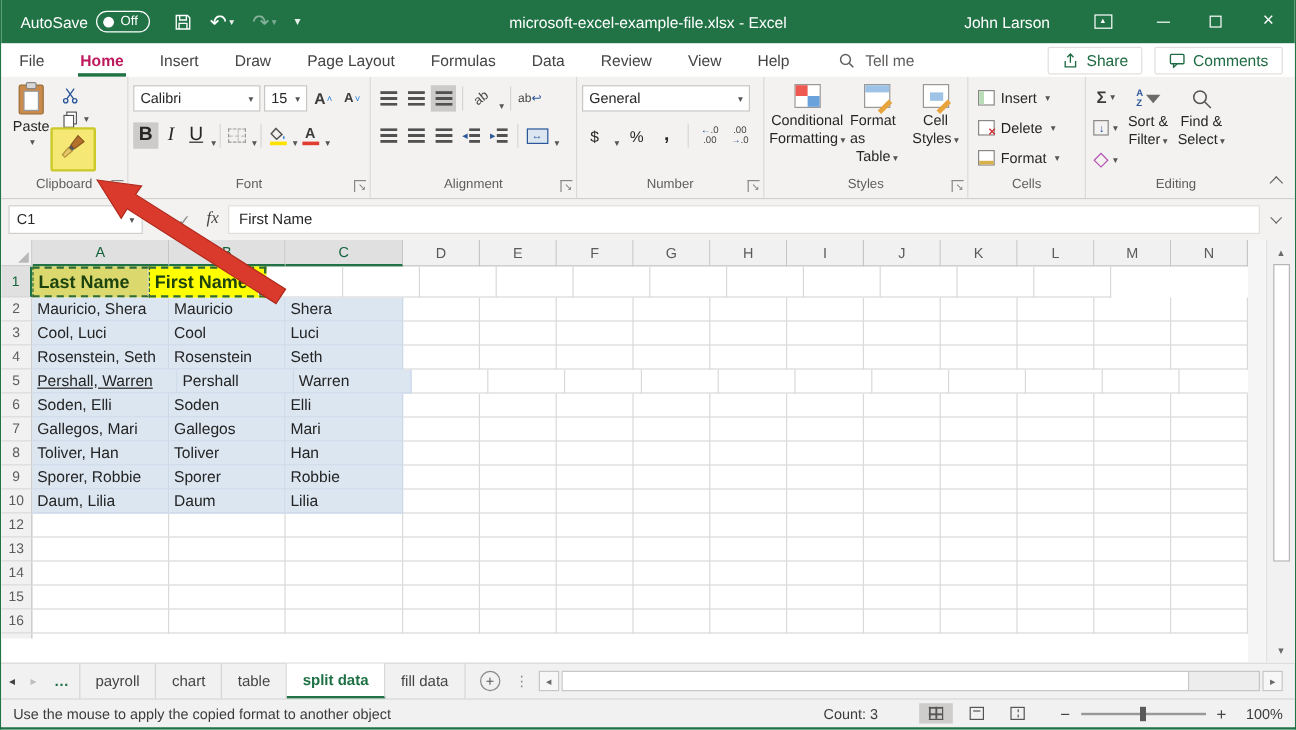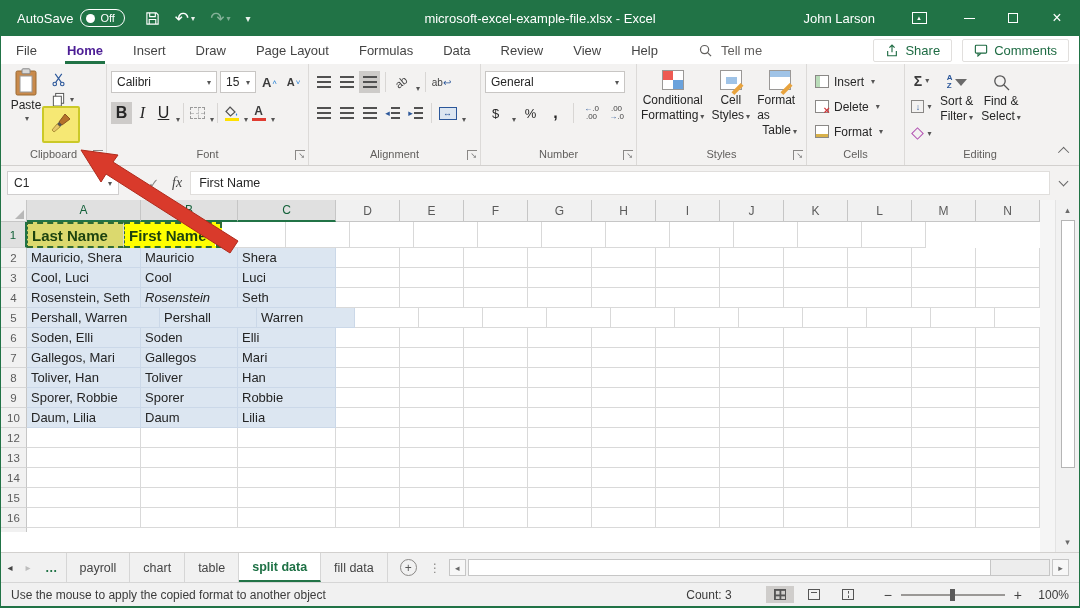--- a/index.html
+++ b/index.html
@@ -22,21 +22,21 @@
 .ribdisp{margin-right:6px;width:44px;height:100%;display:flex;align-items:center;justify-content:center;cursor:pointer}
 .ribbox{width:15px;height:12px;border:1.2px solid #fff;display:flex;align-items:center;justify-content:center;font-size:6px}
 .winbtn{width:44px;height:100%;display:flex;align-items:center;justify-content:center;cursor:pointer}
 .minline{width:11px;border-top:1.3px solid #fff}
 .maxbox{width:10px;height:10px;border:1.2px solid #fff}
 .closex{font-size:16px}
 
 .tabrow{height:28px;background:#fff;display:flex;align-items:center}
 #rtabs{display:flex;height:100%}
 .rtab{padding:0 15px;font-size:13px;color:#444;height:100%;display:flex;align-items:center;position:relative;cursor:pointer;white-space:nowrap}
-.rtab.active{font-weight:bold;color:#4c1d95}
+.rtab.active{font-weight:bold;color:#be185d}
 .rtab.active::after{content:"";position:absolute;left:13px;right:13px;bottom:0;height:3px;background:#217346}
 .tellme{display:flex;align-items:center;gap:9px;color:#605e5c;margin-left:26px;font-size:13px;cursor:pointer}
 .actbtns{margin-left:auto;display:flex;align-items:center;gap:10px;margin-right:10px}
 .pillbtn{display:flex;align-items:center;gap:6px;border:1px solid #e1dfdd;background:#fff;color:#1e6b43;padding:3px 11px;font-size:13px;cursor:pointer;border-radius:2px}
 
 .ribbon{height:102px;background:#f3f2f1;display:flex;border-bottom:1px solid #d2d0ce;position:relative}
 .rgroup{display:flex;flex-direction:column;border-right:1px solid #dcdad8;position:relative;flex:none}
 .rg-body{height:80px;position:relative}
 .rg-label{height:20px;display:flex;align-items:center;justify-content:center;font-size:11px;color:#605e5c;position:relative}
 .dl{position:absolute;right:3px;bottom:4px;width:10px;height:10px;border-top:1px solid #8a8886;border-left:1px solid #8a8886;font-size:8px;color:#777;display:flex;align-items:flex-end;justify-content:flex-end;line-height:1;cursor:pointer}
@@ -425,28 +425,28 @@
   </div>
 
   <div class="rgroup g-styles" style="width:170px">
     <div class="rg-body" id="styleitems">
         <div class="styleitem">
           <div class="minigrid mg-cf"></div>
           <div class="">Conditional</div>
           <div class="">Formatting<span class="car">▾</span></div>
         </div>
         <div class="styleitem">
+          <div class="minigrid mg-fat"></div>
+          <div class="">Format as</div>
+          <div class="">Table<span class="car">▾</span></div>
+        </div>
+        <div class="styleitem">
           <div class="minigrid mg-cs"></div>
           <div class="">Cell</div>
           <div class="">Styles<span class="car">▾</span></div>
-        </div>
-        <div class="styleitem">
-          <div class="minigrid mg-fat"></div>
-          <div class="">Format as</div>
-          <div class="">Table<span class="car">▾</span></div>
         </div>
       </div>
     <div class="rg-label">
         <span>Styles</span>
         <span class="dl">↘</span>
       </div>
   </div>
 
   <div class="rgroup g-cells" style="width:98px">
     <div class="rg-body" id="cellitems">
@@ -601,37 +601,37 @@
           <div class="cell" style="width: 64px;"></div>
           <div class="cell" style="width: 64px;"></div>
           <div class="cell" style="width: 64px;"></div>
           <div class="cell" style="width: 64px;"></div>
           <div class="cell" style="width: 64px;"></div>
           <div class="cell" style="width: 64px;"></div>
         </div>
         <div class="gr" style="height: 20px;">
           <div class="rh">4</div>
           <div class="cell blue" style="width: 114px;">Rosenstein, Seth</div>
-          <div class="cell blue" style="width: 97px; font-style: italic;">Rosenstein</div>
+          <div class="cell blue" style="width: 97px;">Rosenstein</div>
           <div class="cell blue" style="width: 98px;">Seth</div>
           <div class="cell" style="width: 64px;"></div>
           <div class="cell" style="width: 64px;"></div>
           <div class="cell" style="width: 64px;"></div>
           <div class="cell" style="width: 64px;"></div>
           <div class="cell" style="width: 64px;"></div>
           <div class="cell" style="width: 64px;"></div>
           <div class="cell" style="width: 64px;"></div>
           <div class="cell" style="width: 64px;"></div>
           <div class="cell" style="width: 64px;"></div>
           <div class="cell" style="width: 64px;"></div>
           <div class="cell" style="width: 64px;"></div>
         </div>
         <div class="gr" style="height: 20px;">
           <div class="rh">5</div>
-          <div class="cell blue" style="width: 133px;">Pershall, Warren</div>
+          <div class="cell blue" style="width: 121px; text-decoration: underline;">Pershall, Warren</div>
           <div class="cell blue" style="width: 97px;">Pershall</div>
           <div class="cell blue" style="width: 98px;">Warren</div>
           <div class="cell" style="width: 64px;"></div>
           <div class="cell" style="width: 64px;"></div>
           <div class="cell" style="width: 64px;"></div>
           <div class="cell" style="width: 64px;"></div>
           <div class="cell" style="width: 64px;"></div>
           <div class="cell" style="width: 64px;"></div>
           <div class="cell" style="width: 64px;"></div>
           <div class="cell" style="width: 64px;"></div>

